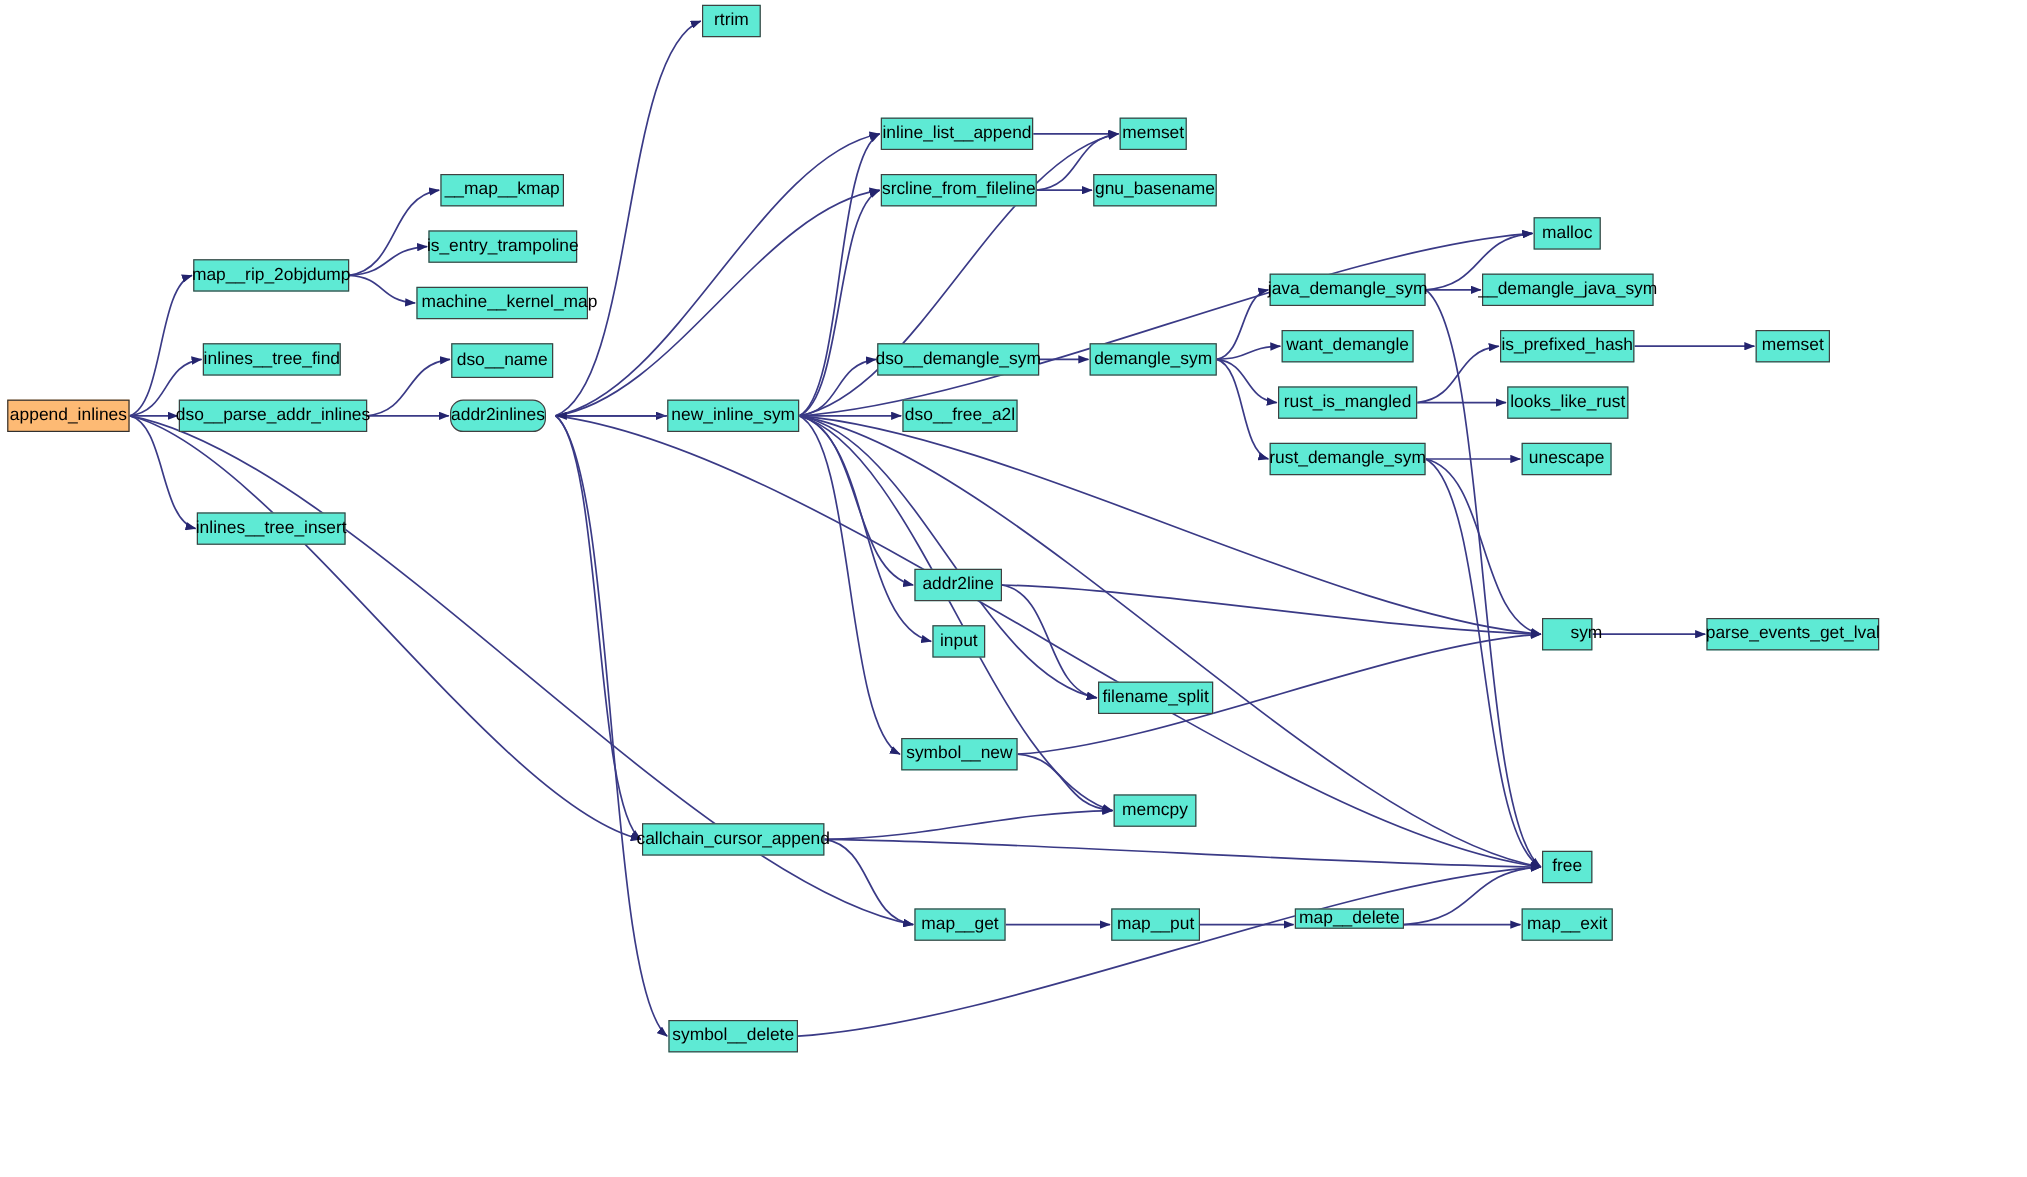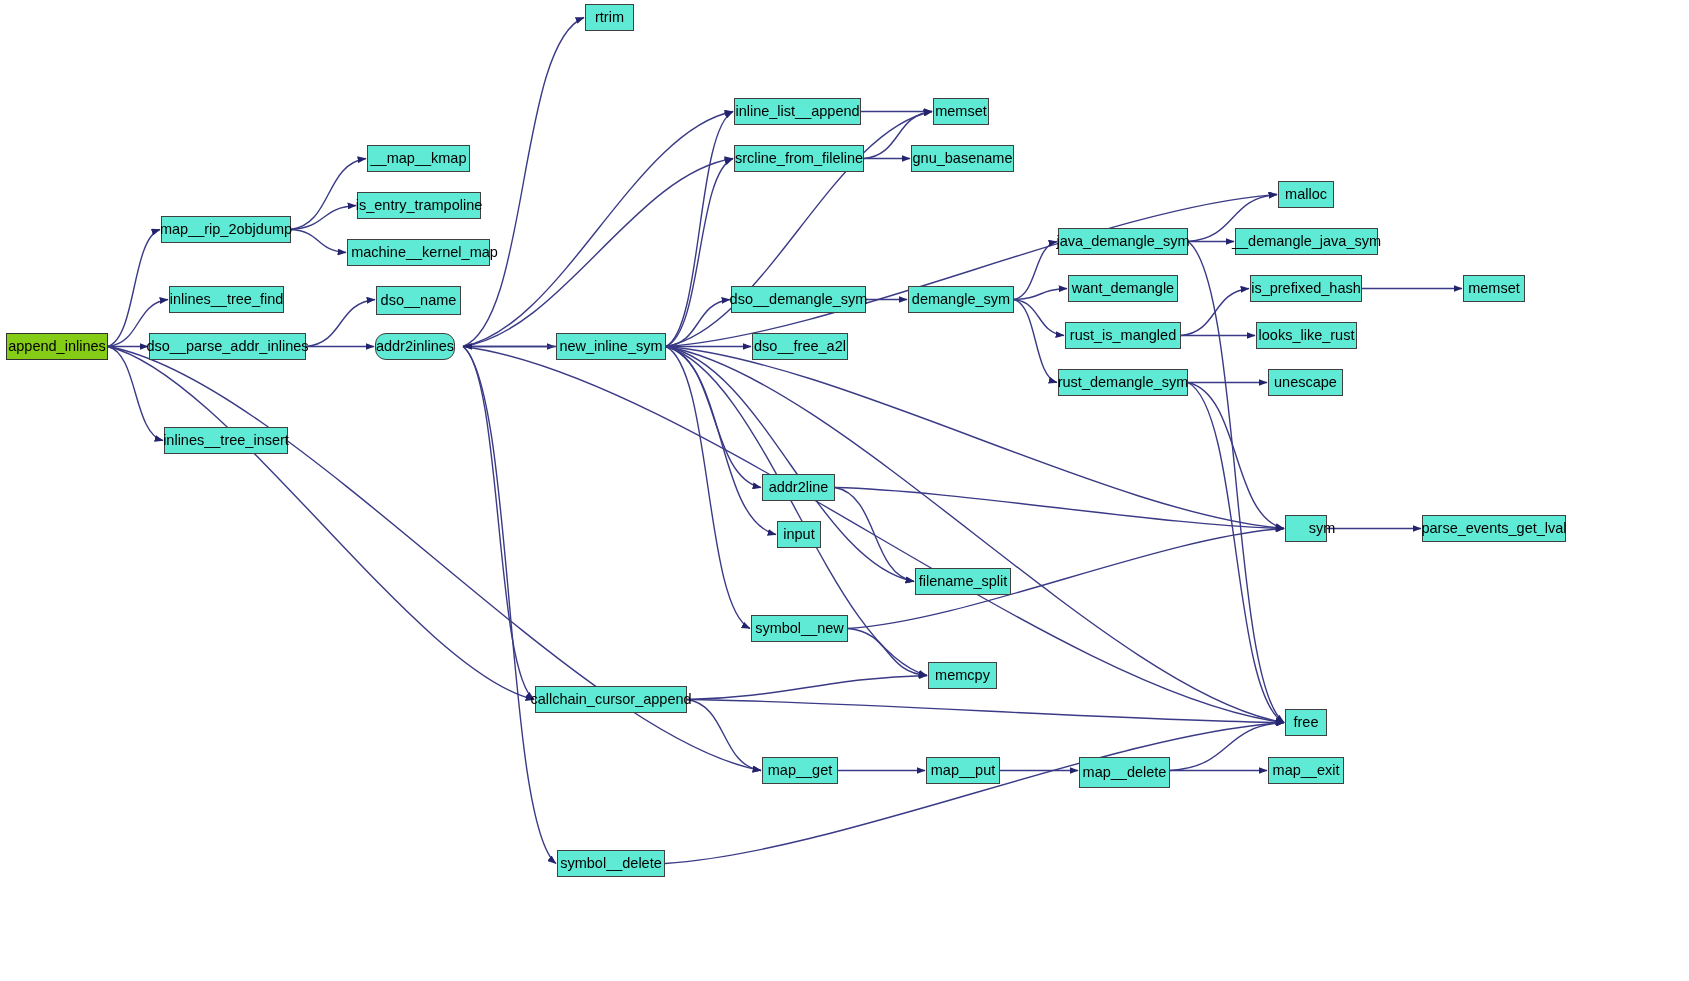--- a/index.html
+++ b/index.html
@@ -13,21 +13,21 @@
     background:#5eead4;
     color:#000000;
     font-size:14.5px;
     line-height:1;
     display:flex;
     align-items:center;
     justify-content:center;
     white-space:nowrap;
     letter-spacing:0px;
   }
-  .node.root{background:#84cc16;border-color:#303030;}
+  .node.root{background:#fdba74;border-color:#303030;}
 </style>
 </head>
 <body>
 
 <div id="canvas">
   <svg id="edges" viewBox="0 0 1689 981" xmlns="http://www.w3.org/2000/svg">
     <defs>
       <marker id="ah" markerWidth="9" markerHeight="7" refX="8.4" refY="3.5" orient="auto" markerUnits="userSpaceOnUse">
         <path d="M0,0 L9,3.5 L0,7 z" fill="#24246e"></path>
       </marker>
@@ -211,21 +211,21 @@
       </div>
       <div class="node" style="left: 1285px; top: 709px; width: 42px; height: 27px;">
         <span>free</span>
       </div>
       <div class="node" style="left: 762px; top: 757px; width: 76px; height: 27px;">
         <span>map__get</span>
       </div>
       <div class="node" style="left: 926px; top: 757px; width: 74px; height: 27px;">
         <span>map__put</span>
       </div>
-      <div class="node" style="left: 1079px; top: 757px; width: 91px; height: 31px;">
+      <div class="node" style="left: 1079px; top: 757px; width: 91px; height: 17px;">
         <span>map__delete</span>
       </div>
       <div class="node" style="left: 1268px; top: 757px; width: 76px; height: 27px;">
         <span>map__exit</span>
       </div>
       <div class="node" style="left: 557px; top: 850px; width: 108px; height: 27px; justify-content: center;">
         <span>symbol__delete</span>
       </div>
     </div>
 </div>

